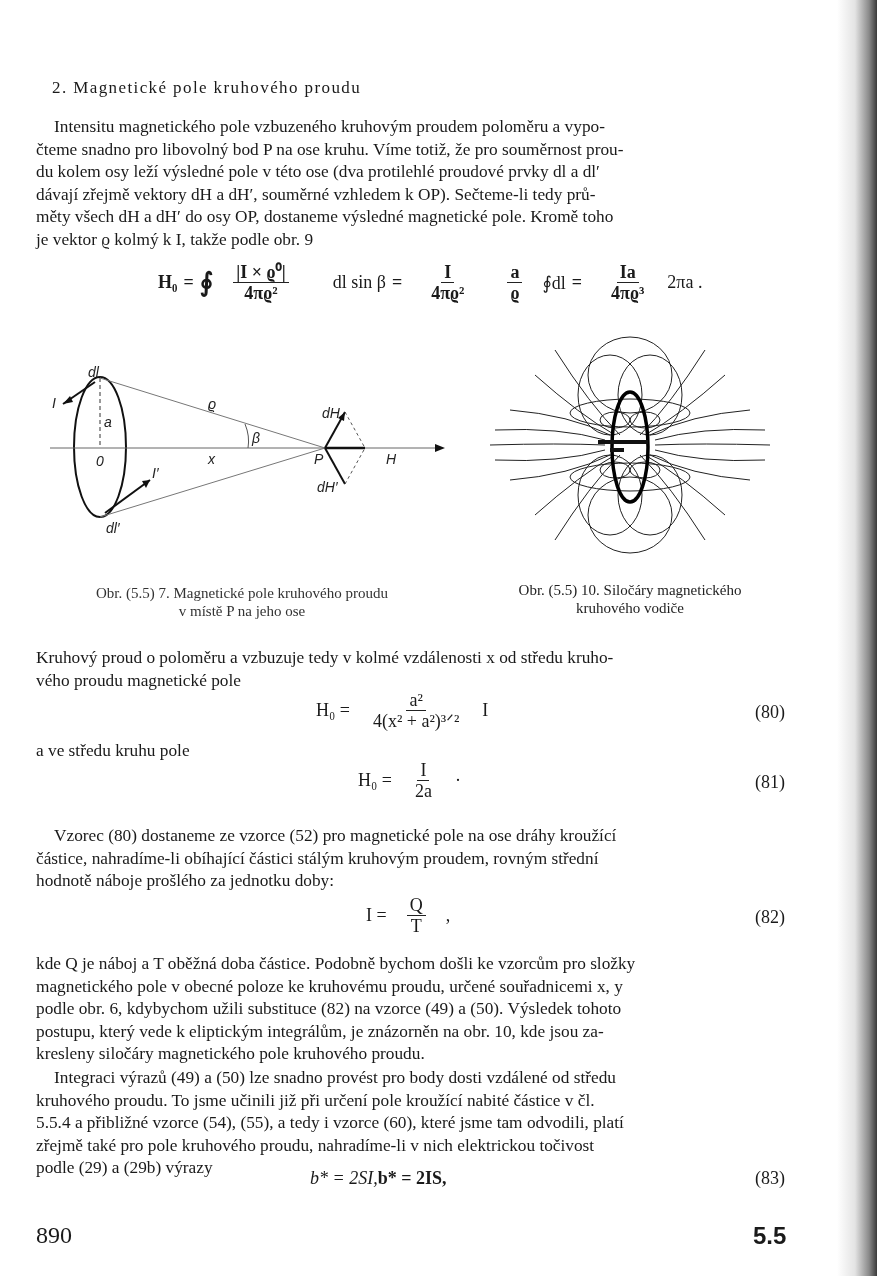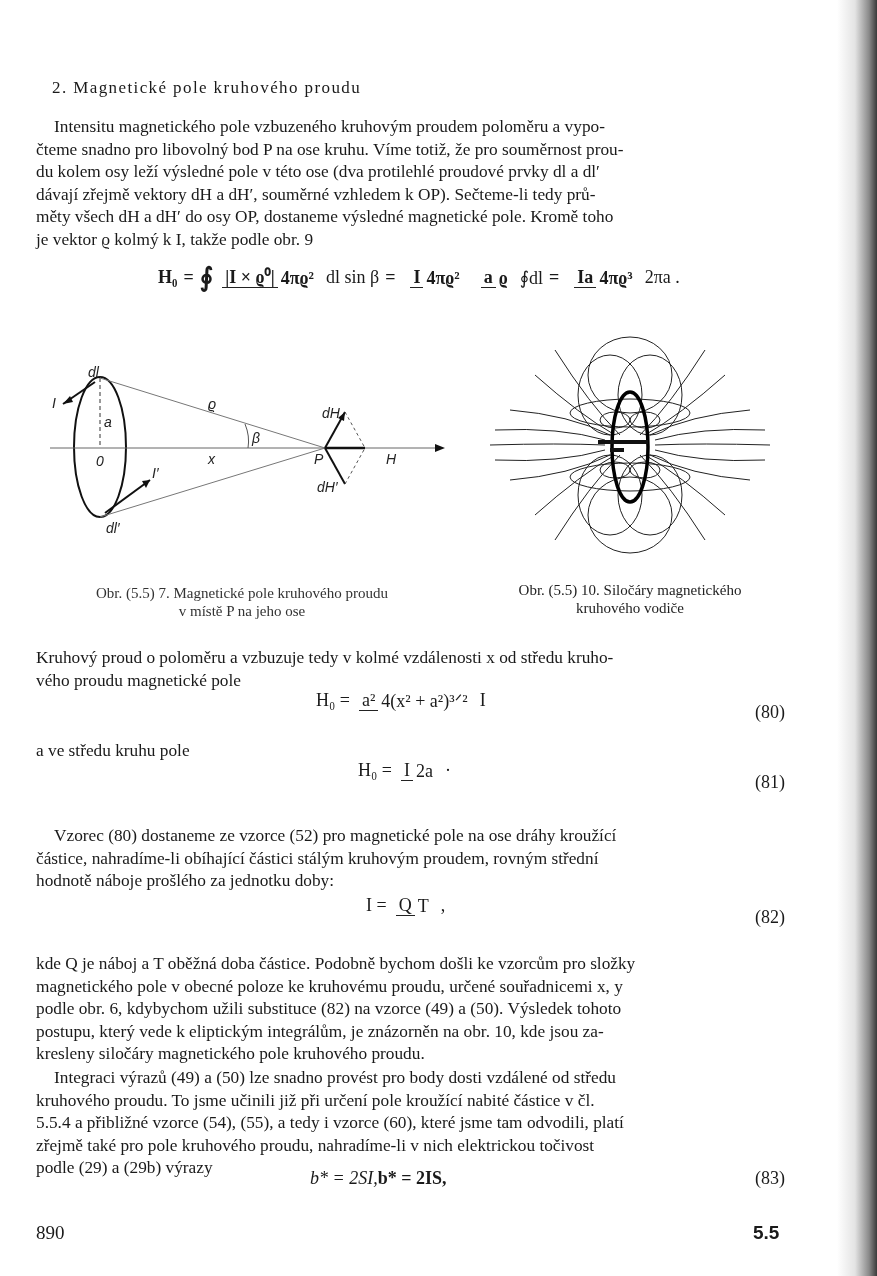--- a/index.html
+++ b/index.html
@@ -5,26 +5,26 @@
   html,body{margin:0;padding:0;}
   body{width:877px;height:1276px;background:#ffffff;position:relative;overflow:hidden;
        font-family:"DejaVu Serif","Liberation Serif",serif;color:#1a1a1a;}
   .page-edge{position:absolute;top:0;right:0;width:40px;height:1276px;
        background:linear-gradient(to right,rgba(255,255,255,0) 0%,rgba(200,200,200,0.5) 45%,#8a8a8a 80%,#3a3a3a 100%);}
   .txt{position:absolute;left:36px;width:748px;font-family:"Liberation Serif",serif;font-size:17.3px;line-height:22.6px;text-align:justify;}
   .txt p{margin:0;}
   .indent{text-indent:18px;}
   .section-title{position:absolute;left:52px;top:78px;font-family:"Liberation Serif",serif;font-size:17px;letter-spacing:1.4px;}
   .eq{position:absolute;font-family:"Liberation Serif",serif;font-size:18px;display:flex;align-items:center;white-space:nowrap;}
-  .frac{display:inline-flex;flex-direction:row;align-items:center;margin:0 9px;vertical-align:middle;}
+  .frac{display:inline-flex;flex-direction:column;align-items:center;margin:0 20px;vertical-align:middle;}
   .frac .num{border-bottom:1px solid #222;padding:0 3px;line-height:20px;}
   .frac .den{padding:0 3px;line-height:20px;}
   .eqno{position:absolute;right:92px;font-family:"Liberation Serif",serif;font-size:18px;}
   .caption{position:absolute;font-family:"Liberation Serif",serif;font-size:15px;line-height:18px;text-align:center;color:#333;}
-  .folio{position:absolute;top:1222px;font-size:19px;}
+  .folio{position:absolute;top:1222px;font-size:24px;}
   .folio-left{left:36px;font-family:"Liberation Serif",serif;}
   .folio-right{left:753px;font-family:"Liberation Sans",sans-serif;font-weight:bold;}
   svg text{font-family:"Liberation Sans",sans-serif;font-style:italic;font-size:14px;fill:#222;}
 </style>
 </head>
 <body>
 
 <div class="page-edge"></div>
 
 <div class="section-title">2. Magnetické pole kruhového proudu</div>
@@ -39,21 +39,21 @@
 </div>
 
 <div class="eq" style="left:158px;top:262px;font-weight:bold;">
   <span>H₀</span>
   <span style="margin:0 6px;">=</span>
   <span style="font-size:26px;">∮</span>
   <span class="frac">
     <span class="num">|I × ϱ⁰|</span>
     <span class="den">4πϱ²</span>
   </span>
-  <span style="font-weight:normal;">dl sin β</span>
+  <span style="font-weight:normal;margin-left:24px;">dl sin β</span>
   <span style="margin:0 6px;">=</span>
   <span class="frac">
     <span class="num">I</span>
     <span class="den">4πϱ²</span>
   </span>
   <span class="frac">
     <span class="num">a</span>
     <span class="den">ϱ</span>
   </span>
   <span style="font-weight:normal;">∮dl</span>

